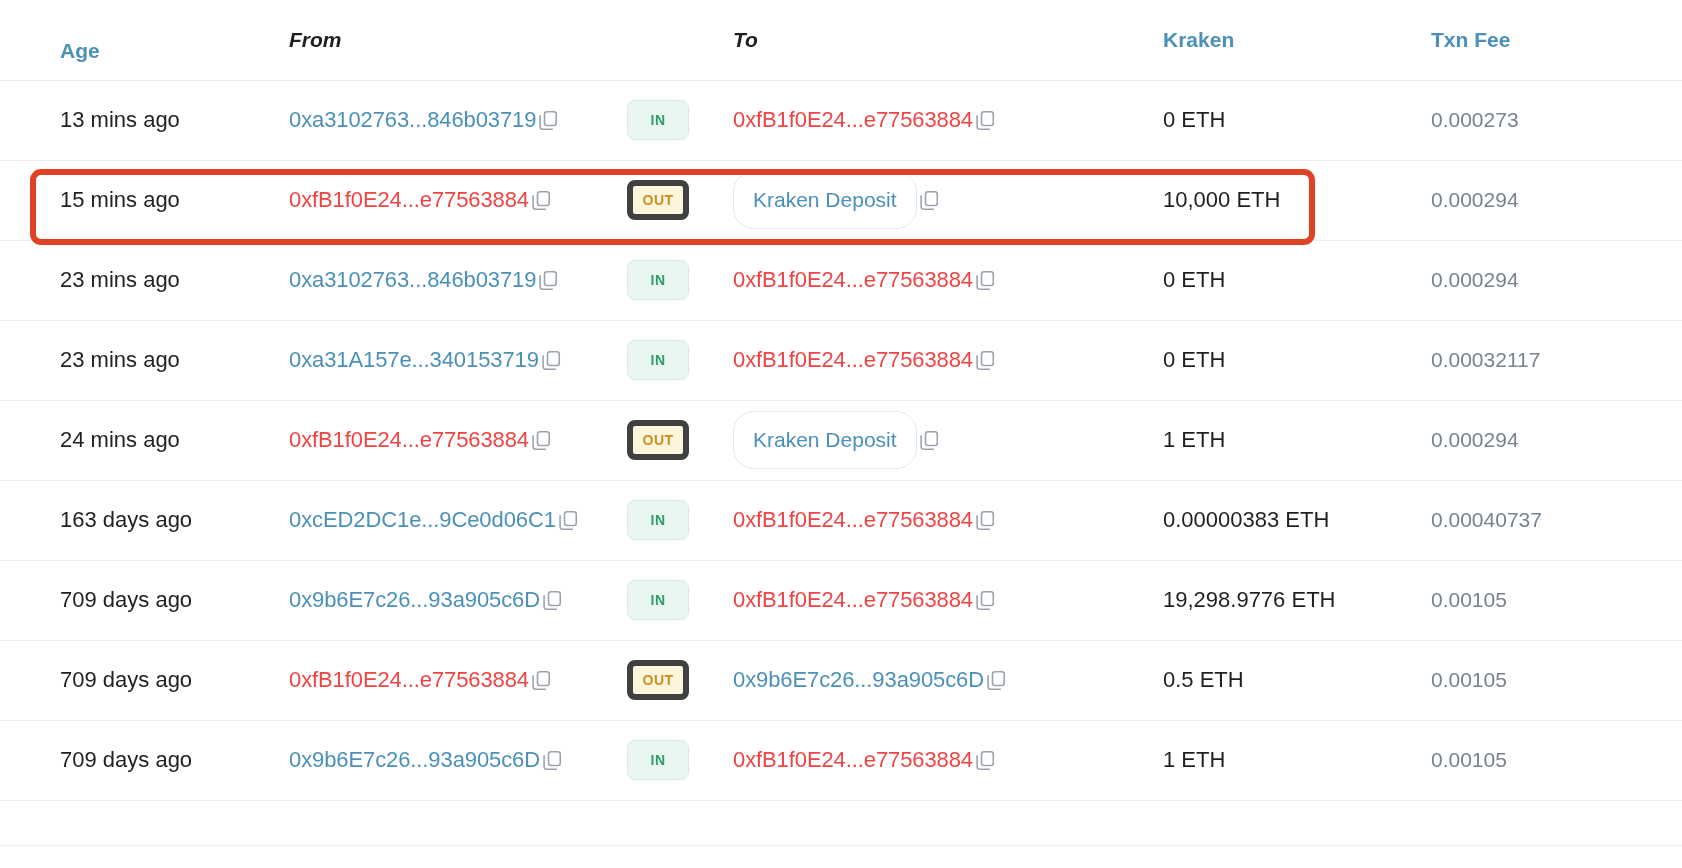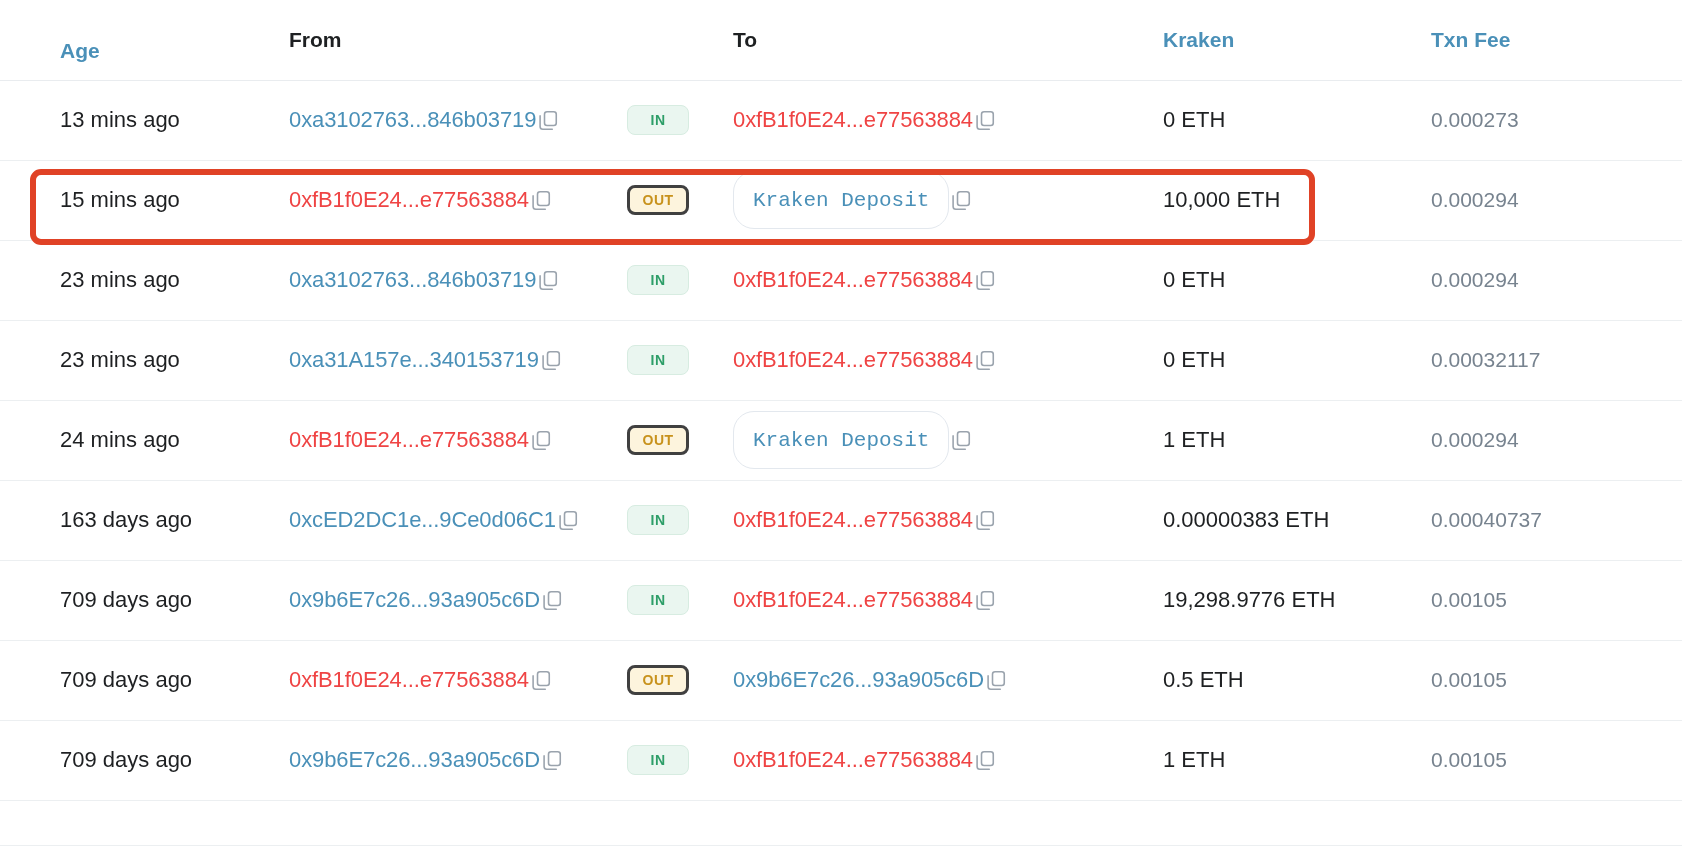--- a/index.html
+++ b/index.html
@@ -46,21 +46,21 @@
     white-space: nowrap;
   }
   th .hdr { display: inline-block; }
   th.h-age    .hdr { padding-left: 60px; margin-top: 23px; }
   th.h-from   .hdr { padding-left: 14px; }
   th.h-to     .hdr { padding-left: 12px; }
   th.h-amount .hdr { padding-left: 14px; }
   th.h-fee    .hdr { padding-left: 10px; }
 
   .hdr-link  { color: #4a90b8; }
-  .hdr-plain { color: #1e2022; }
+  .hdr-plain { color: #1e2022; font-style: italic; }
 
   tbody tr { height: 80px; }
   tbody td {
     height: 80px;
     vertical-align: middle;
     border-bottom: 1px solid #eceff1;
     font-size: 22px;
     color: #1e2022;
     white-space: nowrap;
     background: #ffffff;
@@ -93,51 +93,50 @@
     cursor: pointer;
   }
   .copy-icon svg { display: block; }
 
   
   .badge {
     display: inline-flex;
     align-items: center;
     justify-content: center;
     width: 62px;
-    height: 30px;
+    height: 40px;
     border-radius: 8px;
     font-size: 14px;
     font-weight: bold;
     letter-spacing: 0.4px;
   }
   .badge.in {
     background: #eaf6f0;
     border: 1px solid #d7ece1;
     color: #2d9e68;
   }
   .badge.out {
     background: #fdf4dd;
-    border: 3px solid #404040;
+    border: 6px solid #404040;
     color: #c8921c;
   }
   .dir-wrap { padding-left: 4px; }
 
   
   .name-pill {
     display: inline-flex;
     align-items: center;
     height: 58px;
     padding: 0 19px;
     border: 1px solid #e3e8ee;
     border-radius: 21px;
     color: #4a90b8;
     font-size: 21px;
     cursor: pointer;
     background: #ffffff;
-    font-family: Liberation Mono, monospace;
   }
 
   
   .highlight-box {
     position: absolute;
     left: 30px;
     top: 169px;
     width: 1285px;
     height: 76px;
     border: 6px solid #e04226;

